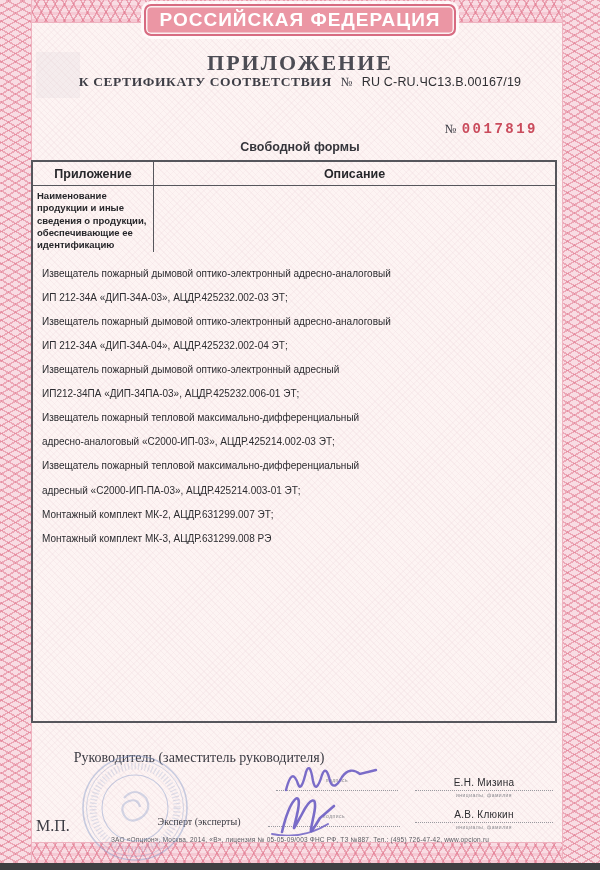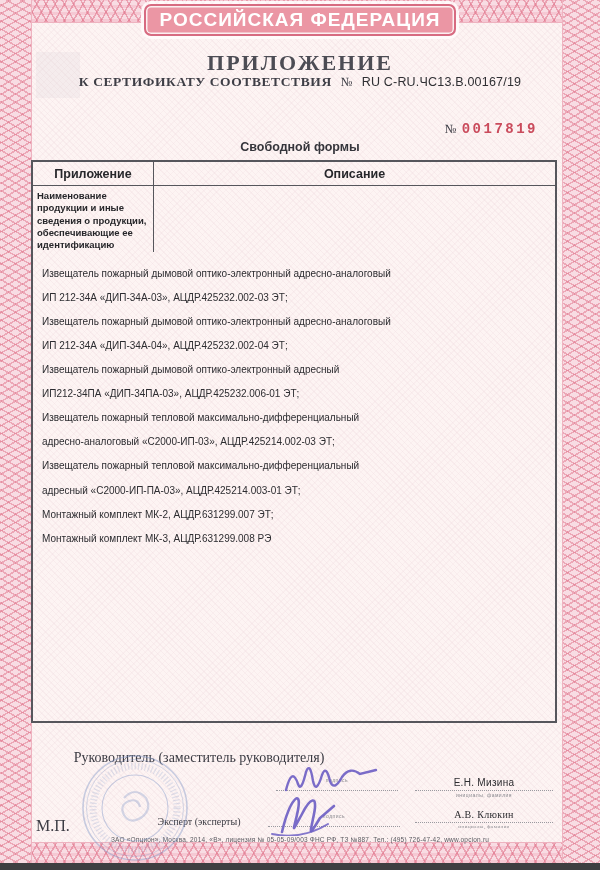--- a/index.html
+++ b/index.html
@@ -98,21 +98,21 @@
   .role2{position:absolute; z-index:3; left:68px; top:816px; width:262px; text-align:center;
     font-family:"Liberation Serif", serif; font-size:10px; color:#3a3a42;}
   .sigline{position:absolute; z-index:3; border-bottom:1px dotted #9a9aa0; text-align:center;}
   .sigline .cap{display:block; margin-top:1px; font-size:5px; letter-spacing:.5px; color:#8a8a90; text-align:center;}
   .sig1{left:276px; top:776px; width:122px; height:14px;}
   .sig2{left:268px; top:812px; width:132px; height:14px;}
   .nameblock{position:absolute; z-index:3; text-align:center;}
   .nameblock .nm{font-size:10px; color:#2c2c30; letter-spacing:.3px; padding-bottom:2px; border-bottom:1px dotted #9a9aa0;}
   .nameblock .cap{display:block; margin-top:1px; font-size:5px; letter-spacing:.5px; color:#8a8a90;}
   .name1{left:415px; top:777px; width:138px;}
-  .name2{left:415px; top:809px; width:138px;font-family:Liberation Serif, serif;}
+  .name2{left:415px; top:809px; width:138px;}
   .ink{position:absolute; z-index:6;}
   .stamp{position:absolute; z-index:5; left:80px; top:746px; opacity:.42;}
 
   .footer-imprint{
     position:absolute; z-index:3; top:836px; left:0; width:100%; text-align:center;
     font-size:6.5px; color:#5a5a60; letter-spacing:.2px; white-space:nowrap;
   }
 </style>
 </head>
 <body>

